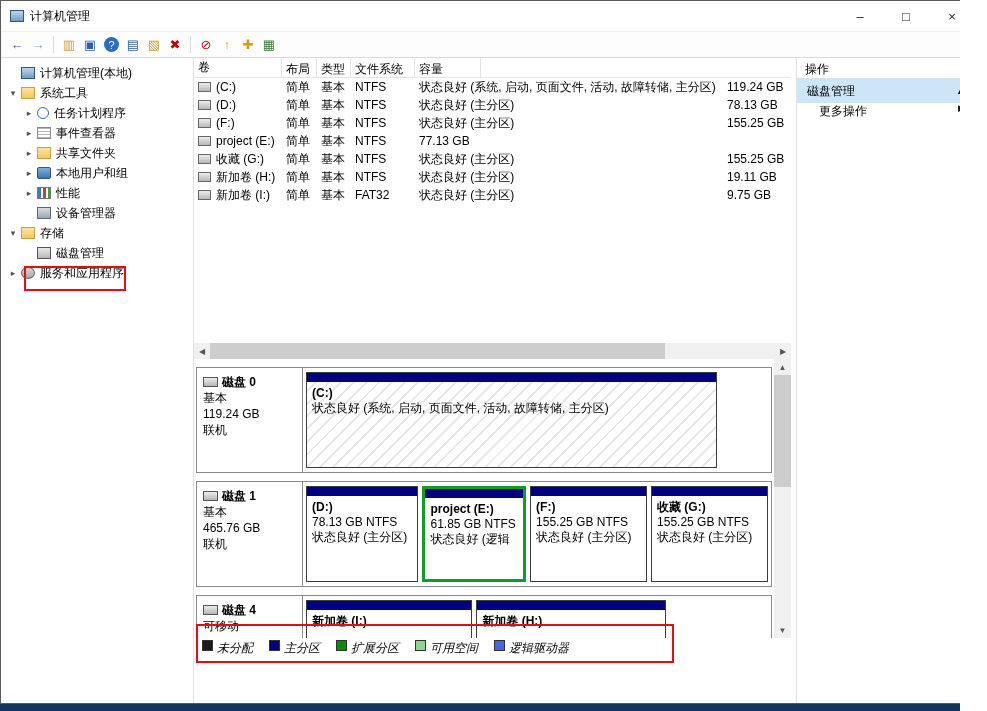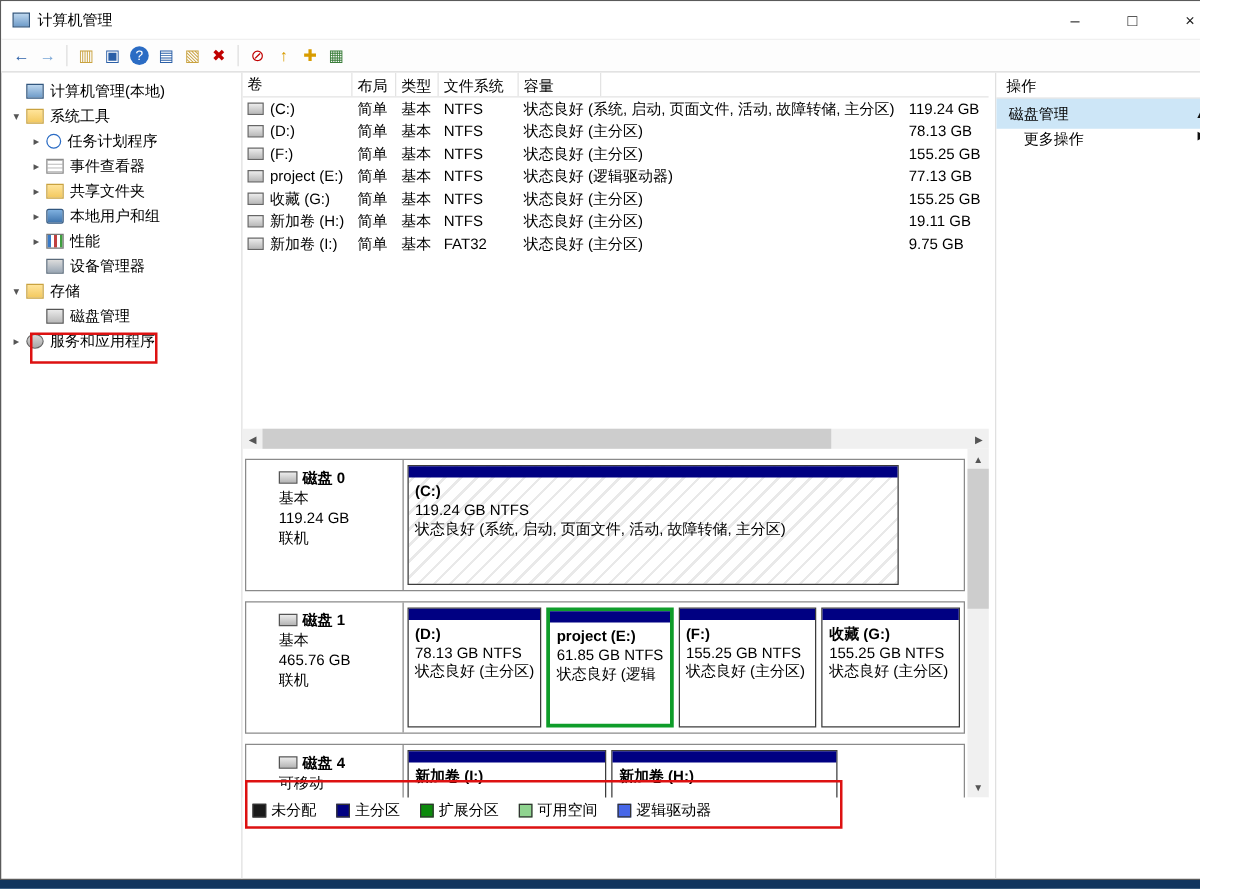--- a/index.html
+++ b/index.html
@@ -68,34 +68,34 @@
     font-size:8px;color:#555;flex:none;}
   .hs-thumb{height:100%;width:455px;background:#cdcdcd;}
   .diskwrap{height:279px;display:flex;flex:none;}
   .diskarea{flex:1;overflow:hidden;padding:0 2px;position:relative;}
   .vscroll{width:17px;background:#f0f0f0;display:flex;flex-direction:column;align-items:center;flex:none;}
   .vs-thumb{width:100%;height:112px;background:#cdcdcd;}
   .vs-track{flex:1;}
   
   .drow{display:flex;border:1px solid #8a8a8a;margin-top:8px;height:106px;background:#fff;}
   .drow.cut{height:92px;}
-  .dinfo{width:106px;border-right:1px solid #8a8a8a;padding:6px 6px 0 6px;line-height:16px;flex:none;margin-left:20px;}
+  .dinfo{width:106px;border-right:1px solid #8a8a8a;padding:6px 6px 0 6px;line-height:16px;flex:none;}
   .dname{display:flex;align-items:center;gap:4px;font-weight:bold;}
   .disk-ico{width:15px;height:10px;background:linear-gradient(#ececec,#b5b5b5);
     border:1px solid #555;flex:none;}
   .dparts{flex:1;display:flex;padding:4px 3px;gap:4px;overflow:hidden;}
   .part{border:1px solid #3c3c3c;display:flex;flex-direction:column;background:#fff;}
   .phead{height:9px;background:#000082;flex:none;}
   .pbody{padding:4px 5px 0 5px;line-height:15px;overflow:hidden;white-space:nowrap;}
   .plabel{font-weight:bold;}
   .part.hatch{background:repeating-linear-gradient(-45deg,#e9e9e9 0 2px,#ffffff 2px 9px);}
   .part.sel{border:3px solid #0f9d2a;}
   
   .legend{height:20px;display:flex;align-items:center;gap:16px;padding-left:8px;flex:none;background:#fff;}
-  .litem{display:flex;align-items:center;}
+  .litem{display:flex;font-style:italic;}
   .lsq{width:11px;height:11px;border:1px solid #333;margin-right:4px;flex:none;}
   
   .gap5{width:5px;flex:none;}
   .actions{flex:1;border-left:1px solid #e0e0e0;display:flex;flex-direction:column;overflow:hidden;}
   .act-title{height:21px;padding:3px 8px;border-bottom:1px solid #e0e0e0;flex:none;}
   .act-primary{height:24px;display:flex;align-items:center;background:#cde6f7;padding:0 10px;flex:none;}
   .act-more{height:24px;display:flex;padding:0 10px 0 22px;flex:none;}
   .act-arrow{margin-left:auto;font-size:9px;color:#111;}
   
   .anno{position:absolute;border:2px solid #dd1111;z-index:9;pointer-events:none;}
@@ -240,21 +240,20 @@
             <span class="cell c-cap">155.25 GB</span>
           </div>
           <div class="vrow">
             <span class="cell c-vol">
                 <span class="vol-ico"></span>
                 <span>project (E:)</span>
               </span>
             <span class="cell c-layout">简单</span>
             <span class="cell c-type">基本</span>
             <span class="cell c-fs">NTFS</span>
-            <span class="cell c-status">状态良好 (逻辑驱动器)</span>
             <span class="cell c-cap">77.13 GB</span>
           </div>
           <div class="vrow">
             <span class="cell c-vol">
                 <span class="vol-ico"></span>
                 <span>收藏 (G:)</span>
               </span>
             <span class="cell c-layout">简单</span>
             <span class="cell c-type">基本</span>
             <span class="cell c-fs">NTFS</span>
@@ -303,21 +302,20 @@
                   </div>
                 <div>基本</div>
                 <div>119.24 GB</div>
                 <div>联机</div>
               </div>
               <div class="dparts">
                 <div class="part hatch" style="width:89%">
                   <div class="phead"></div>
                   <div class="pbody">
                     <div class="plabel">(C:)</div>
-                    <div>119.24 GB NTFS</div>
                     <div>状态良好 (系统, 启动, 页面文件, 活动, 故障转储, 主分区)</div>
                   </div>
                 </div>
               </div>
             </div>
 
             <div class="drow">
               <div class="dinfo">
                 <div class="dname">
                     <span class="disk-ico"></span>

